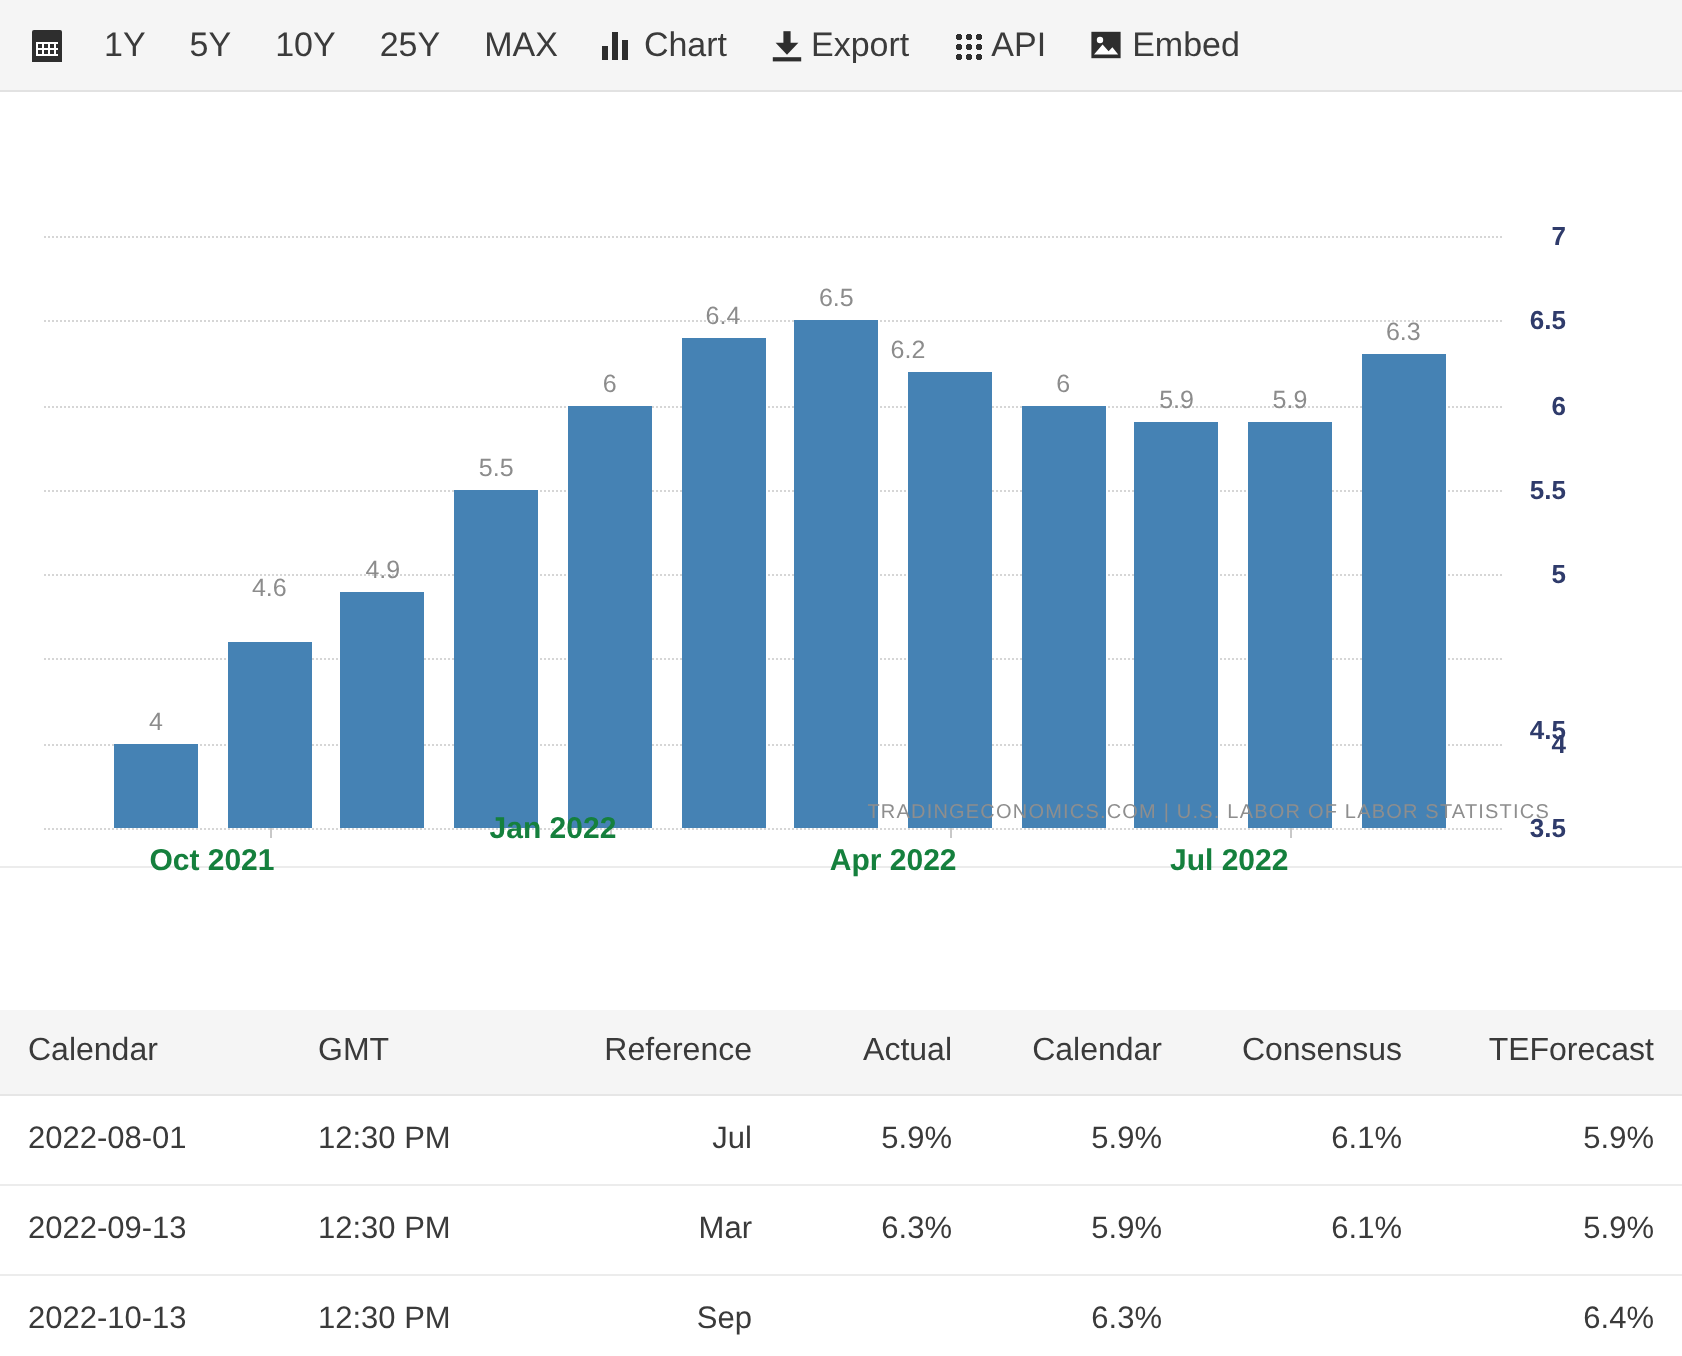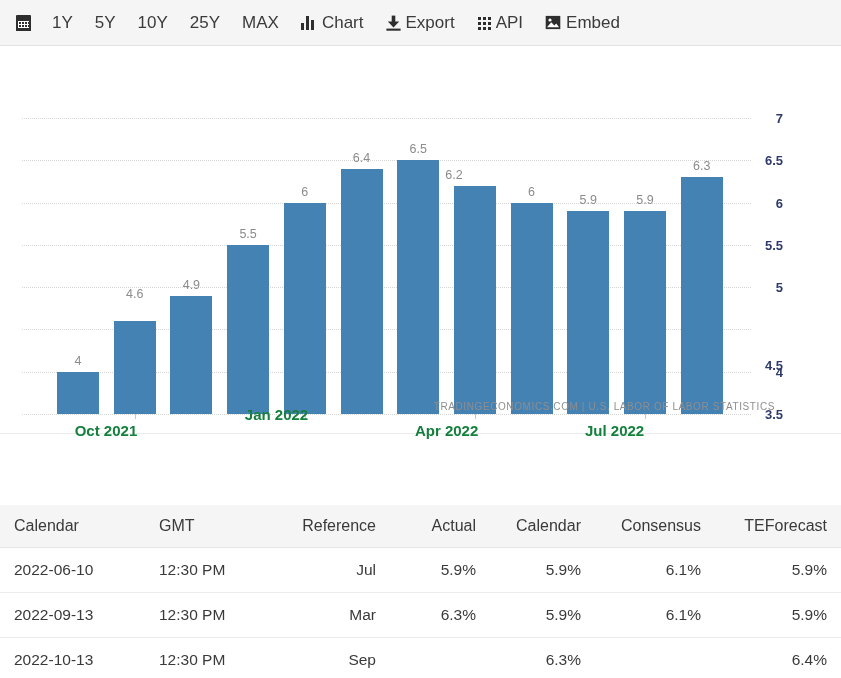--- a/index.html
+++ b/index.html
@@ -277,21 +277,21 @@
         <th class="l col-gmt">GMT</th>
         <th class="col-ref">Reference</th>
         <th class="col-act">Actual</th>
         <th class="col-prev">Calendar</th>
         <th class="col-cons">Consensus</th>
         <th class="col-fc">TEForecast</th>
       </tr>
     </thead>
     <tbody id="cal-body">
         <tr>
-          <td class="l col-cal">2022-06-10</td>
+          <td class="l col-cal">2022-08-01</td>
           <td class="l col-gmt">12:30 PM</td>
           <td class="col-ref">Jul</td>
           <td class="col-act">5.9%</td>
           <td class="col-prev">5.9%</td>
           <td class="col-cons">6.1%</td>
           <td class="col-fc">5.9%</td>
         </tr>
         <tr>
           <td class="l col-cal">2022-09-13</td>
           <td class="l col-gmt">12:30 PM</td>

